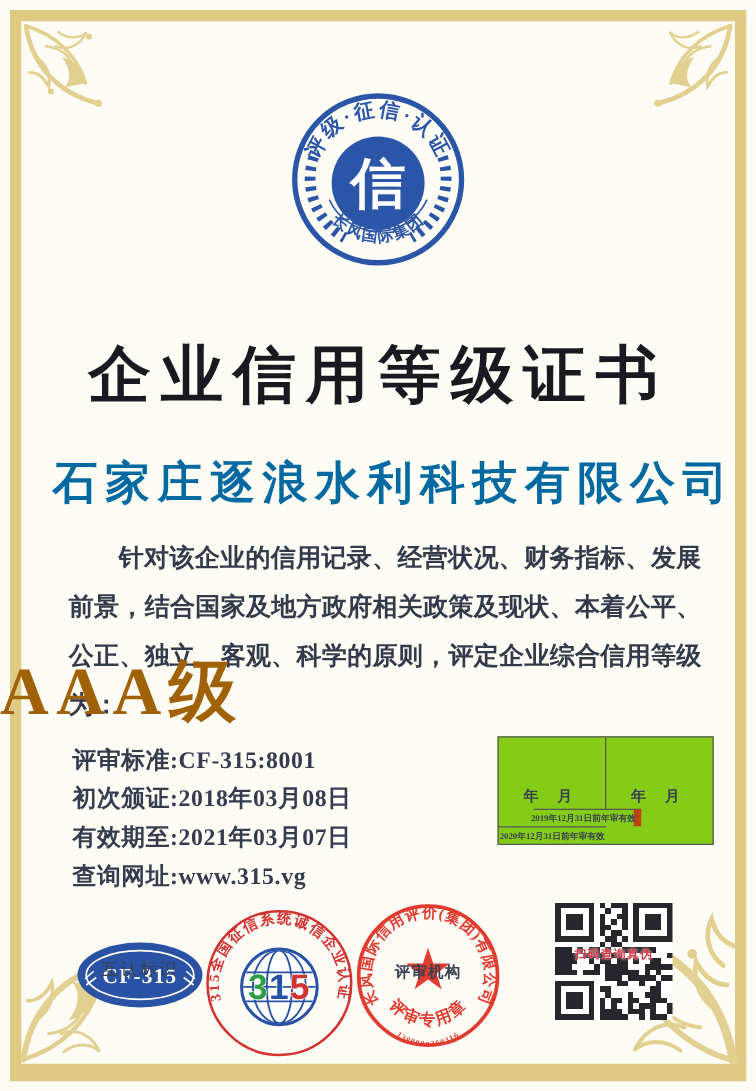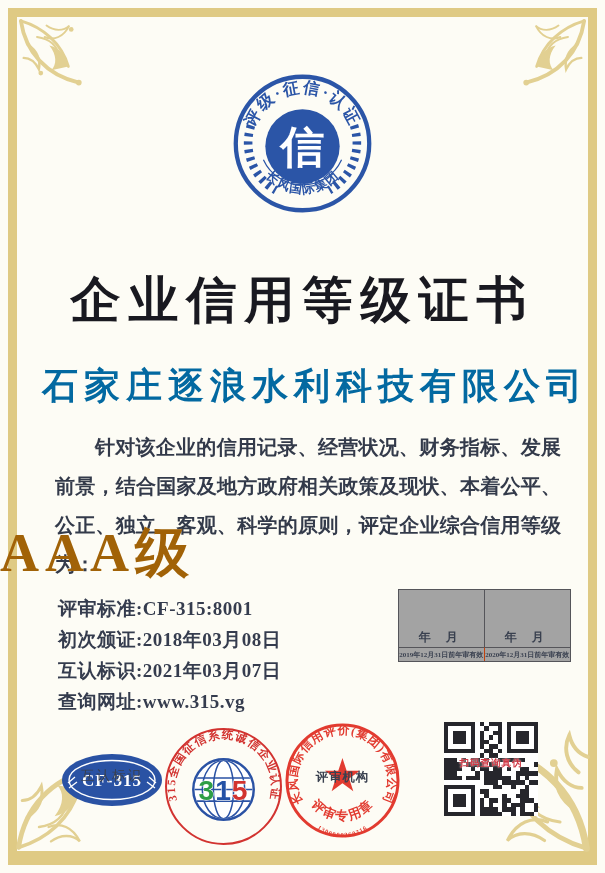--- a/index.html
+++ b/index.html
@@ -44,27 +44,27 @@
   }
   .rating {
     position:absolute; top:517px; left:0; right:0; text-align:left;
     font-size:54px; font-weight:900; letter-spacing:6px; color:#a16207;
   }
   .details { position:absolute; left:58px; top:593px; font-size:19px; font-weight:bold;
     color:#353c4e; line-height:31px; letter-spacing:0.5px; }
 
   .annual { position:absolute; left:398px; top:586px; width:173px; }
   .annual-title { font-size:15px; font-weight:bold; color:#2f3646; letter-spacing:2px; margin-left:7px; }
-  .annual-table { margin-top:3px; border:1px solid #55555a; display:flex; flex-wrap:wrap; background:#a3a3a3; }
+  .annual-table { margin-top:3px; border:1px solid #55555a; display:flex; flex-wrap:wrap; background:#84cc16; }
   .annual-cell { width:50%; height:57px; display:flex; align-items:flex-end; justify-content:center;
     padding-bottom:1px; font-size:12px; font-weight:bold; color:#39404f; letter-spacing:6px; }
   .annual-cell.first { border-right:1px solid #55555a; }
   .annual-note { width:50%; height:14px; border-top:1px solid #55555a; font-size:7px; font-weight:bold;
     color:#3a4150; display:flex; align-items:center; justify-content:center; white-space:nowrap; }
-  .annual-note.first { border-right:1px solid #c2410c; }
+  .annual-note.first { border-right:6px solid #c2410c;margin-left:28px; }
 
   .seal-mutual { position:absolute; left:60px; top:752px; width:104px; height:56px; }
   .mutual-label { position:absolute; left:62px; top:767px; width:100px; text-align:center;
     font-size:13.5px; color:#39404f; letter-spacing:2px; }
   .seal-globe { position:absolute; left:163px; top:726px; width:121px; height:121px; }
   .seal-assessor { position:absolute; left:283px; top:721px; width:119px; height:119px; }
 
   .qr-wrap { position:absolute; left:444px; top:722px; width:94px; height:94px; }
   .qr-overlay { position:absolute; left:444px; top:757px; width:94px; text-align:center;
     font-size:9.5px; font-weight:bold; color:#cf3744; letter-spacing:1px;
@@ -153,21 +153,21 @@
 
   <div class="company">石家庄逐浪水利科技有限公司</div>
 
   <div class="statement">针对该企业的信用记录、经营状况、财务指标、发展前景，结合国家及地方政府相关政策及现状、本着公平、公正、独立、客观、科学的原则，评定企业综合信用等级为：</div>
 
   <div class="rating">AAA级</div>
 
   <div class="details">
     <div>评审标准:CF-315:8001</div>
     <div>初次颁证:2018年03月08日</div>
-    <div>互认标识:2021年03月07日</div>
+    <div>有效期至:2021年03月07日</div>
     <div>查询网址:www.315.vg</div>
   </div>
 
   <div class="annual">
     <div class="annual-table">
       <div class="annual-cell first">年 月</div>
       <div class="annual-cell">年 月</div>
       <div class="annual-note first">2019年12月31日前年审有效</div>
       <div class="annual-note">2020年12月31日前年审有效</div>
     </div>

